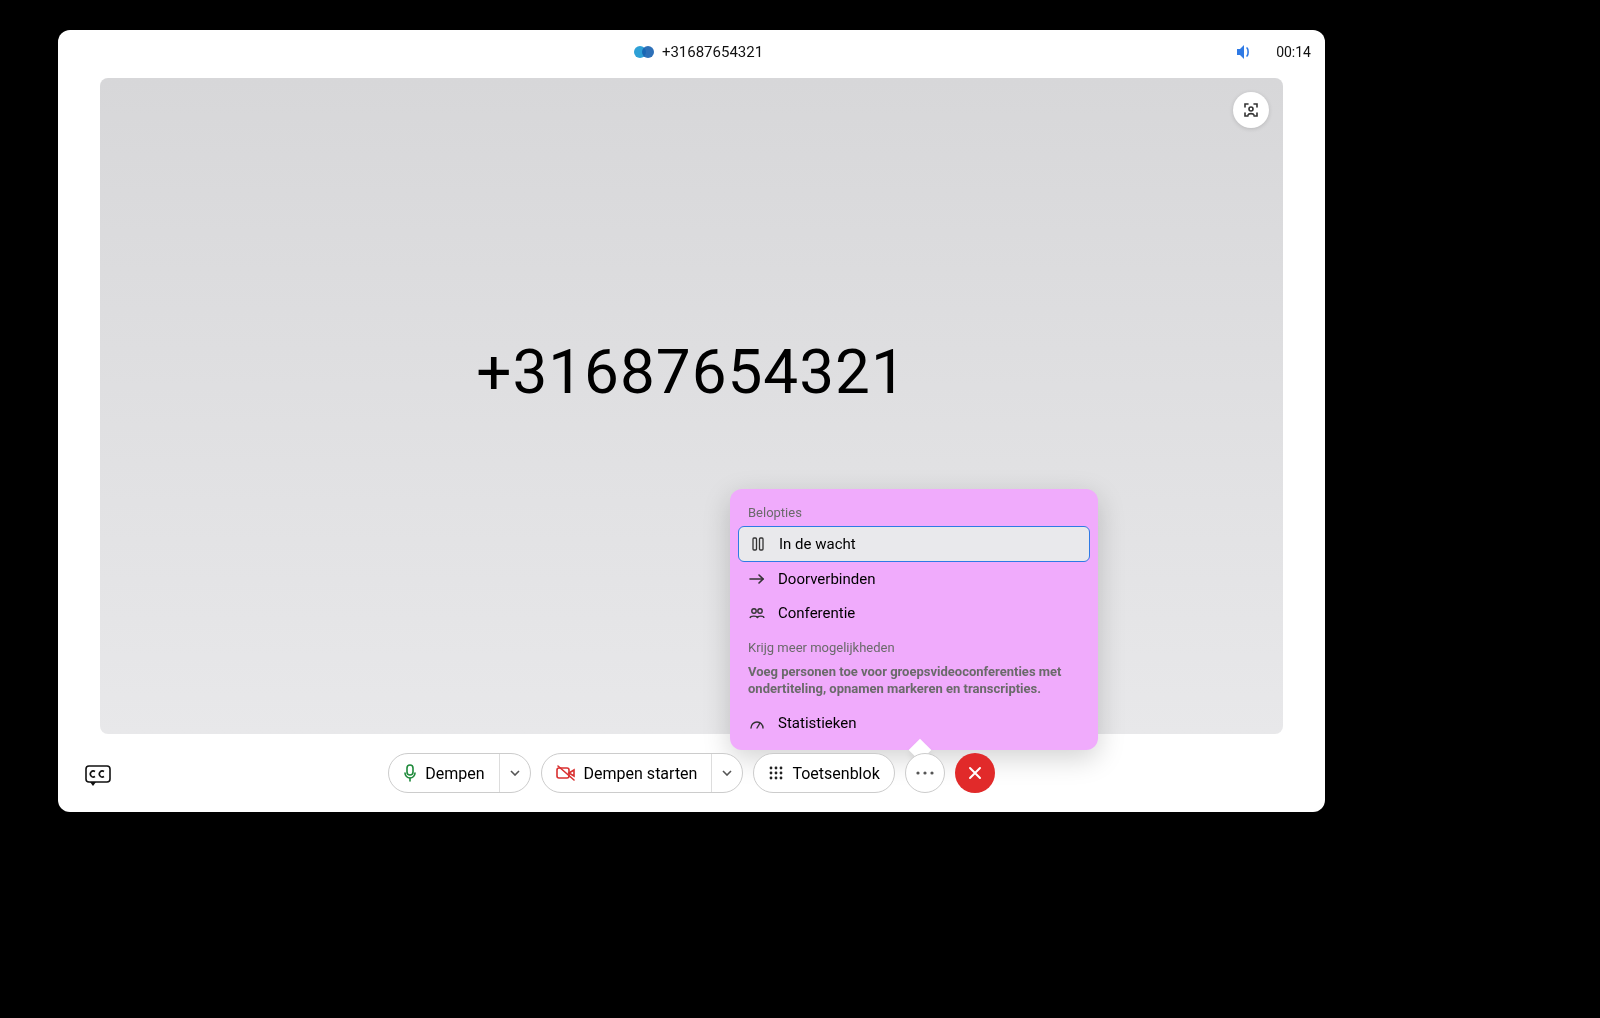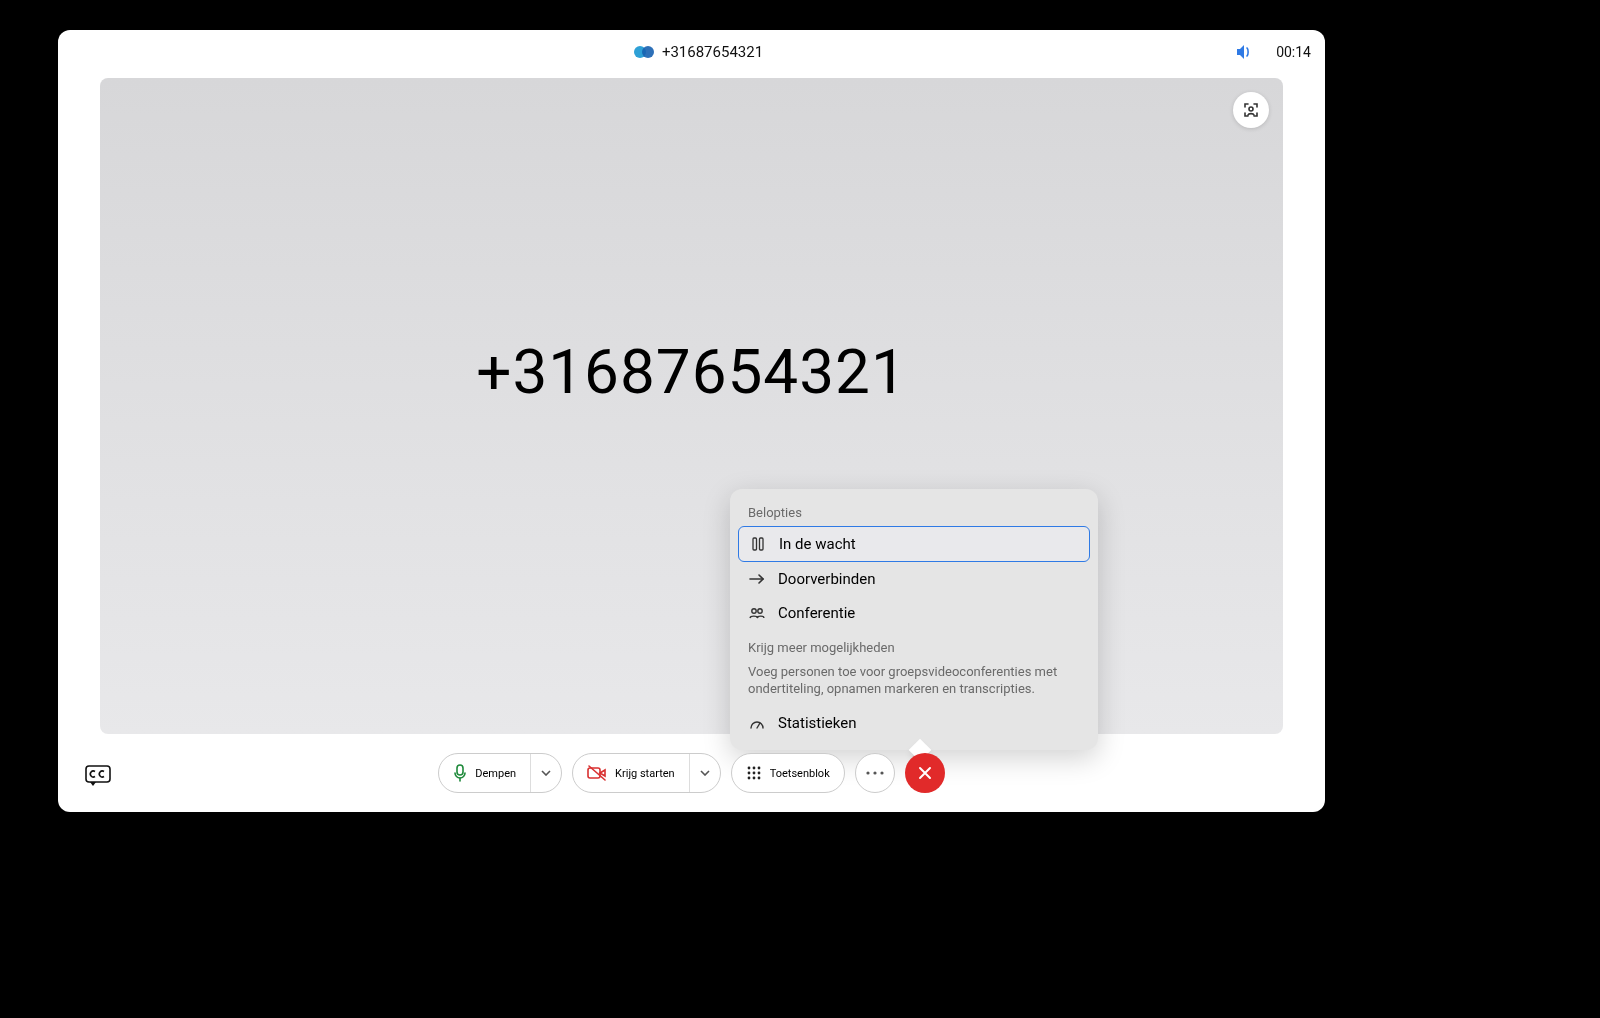--- a/index.html
+++ b/index.html
@@ -72,21 +72,21 @@
     display:flex; align-items:center; justify-content:center;
     cursor:pointer;
   }
   .pill {
     height: 40px;
     border: 1px solid #ccc;
     border-radius: 20px;
     background: #fff;
     display: flex; align-items: center;
     padding: 0 14px 0 14px;
-    font-size: 11px;
+    font-size: 16px;
     cursor: pointer;
     gap: 8px;
   }
   .pill .chev { margin-left: 6px; color:#555; border-left:1px solid #ddd; padding-left:10px; height:100%; display:flex; align-items:center;}
   .pill.split { padding-right: 10px; }
   .icon-btn {
     width: 40px; height: 40px;
     border: 1px solid #ccc;
     border-radius: 50%;
     background: #fff;
@@ -105,21 +105,21 @@
   }
   .video-off-icon { color:#d93030; }
   .mic-icon { color:#1f8a3b; }
 
   
   .popover {
     position: absolute;
     width: 368px;
     left: 672px;
     bottom: 62px;
-    background: #e5e5e5;
+    background: #f0abfc;
     border-radius: 12px;
     box-shadow: 0 8px 28px rgba(0,0,0,0.18);
     padding: 12px 8px 10px 8px;
     font-size: 15px;
   }
   .popover::after{
     content:"";
     position:absolute;
     bottom:-8px;
     left: 182px;
@@ -129,20 +129,21 @@
     box-shadow: 3px 3px 6px rgba(0,0,0,0.08);
   }
   .popover .section-label {
     font-size: 13px; color:#6a6a6a;
     padding: 4px 10px 6px 10px;
   }
   .popover .desc {
     font-size: 13px; color:#6a6a6a;
     padding: 2px 10px 8px 10px;
     line-height:1.35;
+    font-weight:bold;
   }
   .popover .item {
     display:flex; align-items:center; gap:12px;
     padding: 8px 10px;
     border-radius: 6px;
     cursor:pointer;
   }
   .popover .item.highlight {
     background: #e9e9ec;
     border: 1.5px solid #2f7ae5;
@@ -270,21 +271,21 @@
     </div>
 
     <div class="pill split">
       <span class="video-off-icon">
         <svg width="20" height="16" viewBox="0 0 20 16" fill="none" stroke="#d93030" stroke-width="1.6" stroke-linecap="round">
             <rect x="1" y="3" width="12" height="10" rx="2"></rect>
             <path d="M13 8l5-3v6z"></path>
             <path d="M2 1l16 14"></path>
           </svg>
       </span>
-      <span>Krijg starten</span>
+      <span>Dempen starten</span>
       <span class="chev">
         <svg width="10" height="6" viewBox="0 0 10 6" fill="none" stroke="#555" stroke-width="1.6">
             <path d="M1 1l4 4 4-4"></path>
           </svg>
       </span>
     </div>
 
     <div class="pill">
       <span>
         <svg width="16" height="16" viewBox="0 0 16 16" fill="#222">

